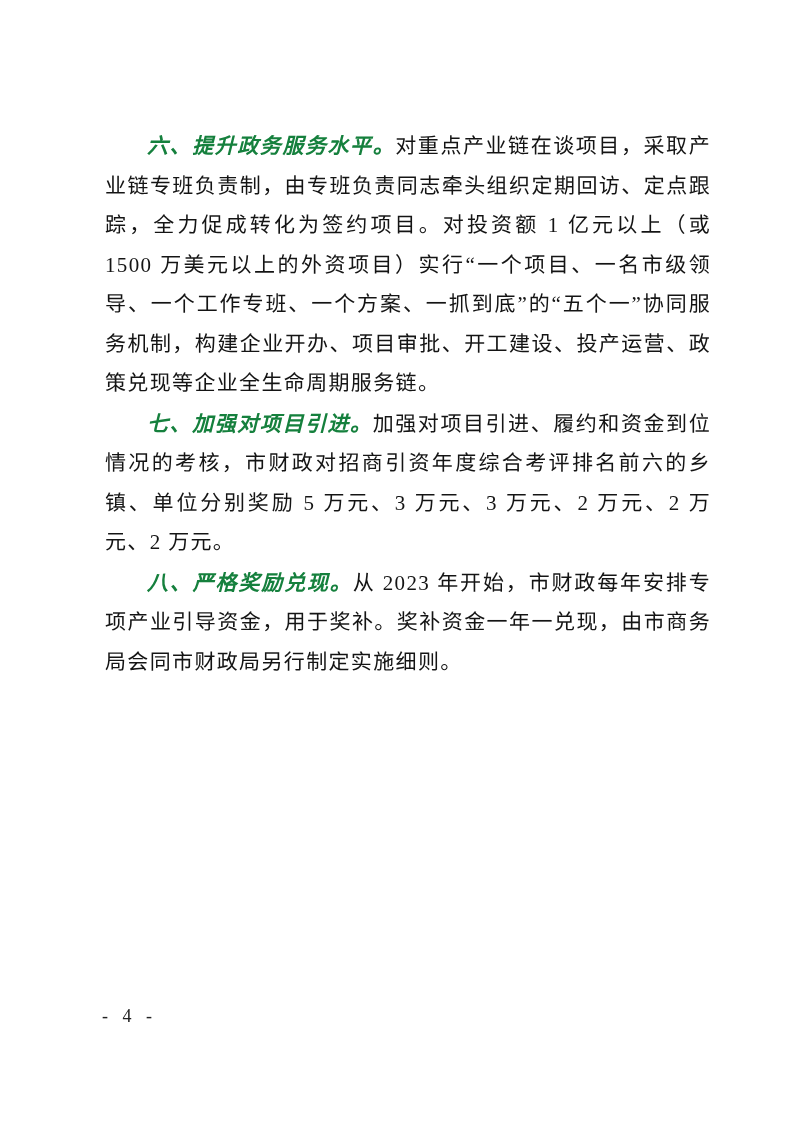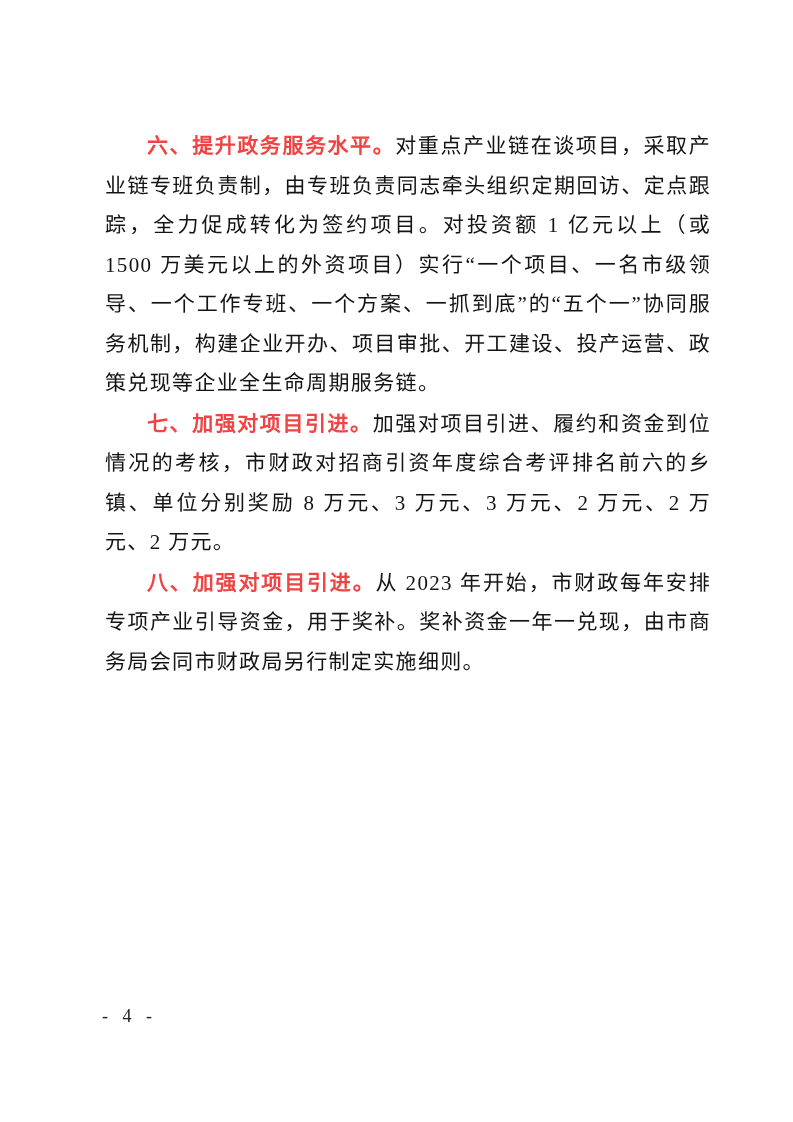--- a/index.html
+++ b/index.html
@@ -27,42 +27,43 @@
     font-size: 21px;
     line-height: 39.5px;
     letter-spacing: 1.35px;
     text-align: justify;
     text-justify: inter-character;
     color: #141414;
   }
   .heading {
     font-family: "Liberation Sans", "DejaVu Sans", sans-serif;
     font-weight: 700;
-    color: #ef4444;
+    color: #15803d;
+    font-style: italic;
   }
   .footer {
     position: absolute;
     left: 102px;
     top: 1006px;
     font-family: "Liberation Serif", "DejaVu Serif", serif;
     font-size: 18px;
     letter-spacing: 5px;
     color: #222222;
     white-space: pre;
   }
 </style>
 </head>
 <body>
 
 <div class="page">
   <div class="content">
 
     <p class="para"><span class="heading">六、提升政务服务水平。</span><span>对重点产业链在谈项目，采取产业链专班负责制，由专班负责同志牵头组织定期回访、定点跟踪，全力促成转化为签约项目。对投资额 1 亿元以上（或 1500 万美元以上的外资项目）实行“一个项目、一名市级领导、一个工作专班、一个方案、一抓到底”的“五个一”协同服务机制，构建企业开办、项目审批、开工建设、投产运营、政策兑现等企业全生命周期服务链。</span></p>
 
-    <p class="para"><span class="heading">七、加强对项目引进。</span><span>加强对项目引进、履约和资金到位情况的考核，市财政对招商引资年度综合考评排名前六的乡镇、单位分别奖励 8 万元、3 万元、3 万元、2 万元、2 万元、2 万元。</span></p>
+    <p class="para"><span class="heading">七、加强对项目引进。</span><span>加强对项目引进、履约和资金到位情况的考核，市财政对招商引资年度综合考评排名前六的乡镇、单位分别奖励 5 万元、3 万元、3 万元、2 万元、2 万元、2 万元。</span></p>
 
-    <p class="para"><span class="heading">八、加强对项目引进。</span><span>从 2023 年开始，市财政每年安排专项产业引导资金，用于奖补。奖补资金一年一兑现，由市商务局会同市财政局另行制定实施细则。</span></p>
+    <p class="para"><span class="heading">八、严格奖励兑现。</span><span>从 2023 年开始，市财政每年安排专项产业引导资金，用于奖补。奖补资金一年一兑现，由市商务局会同市财政局另行制定实施细则。</span></p>
 
 
   </div>
 
   <div class="footer">- 4 -</div>
 </div>
 
 </body></html>

